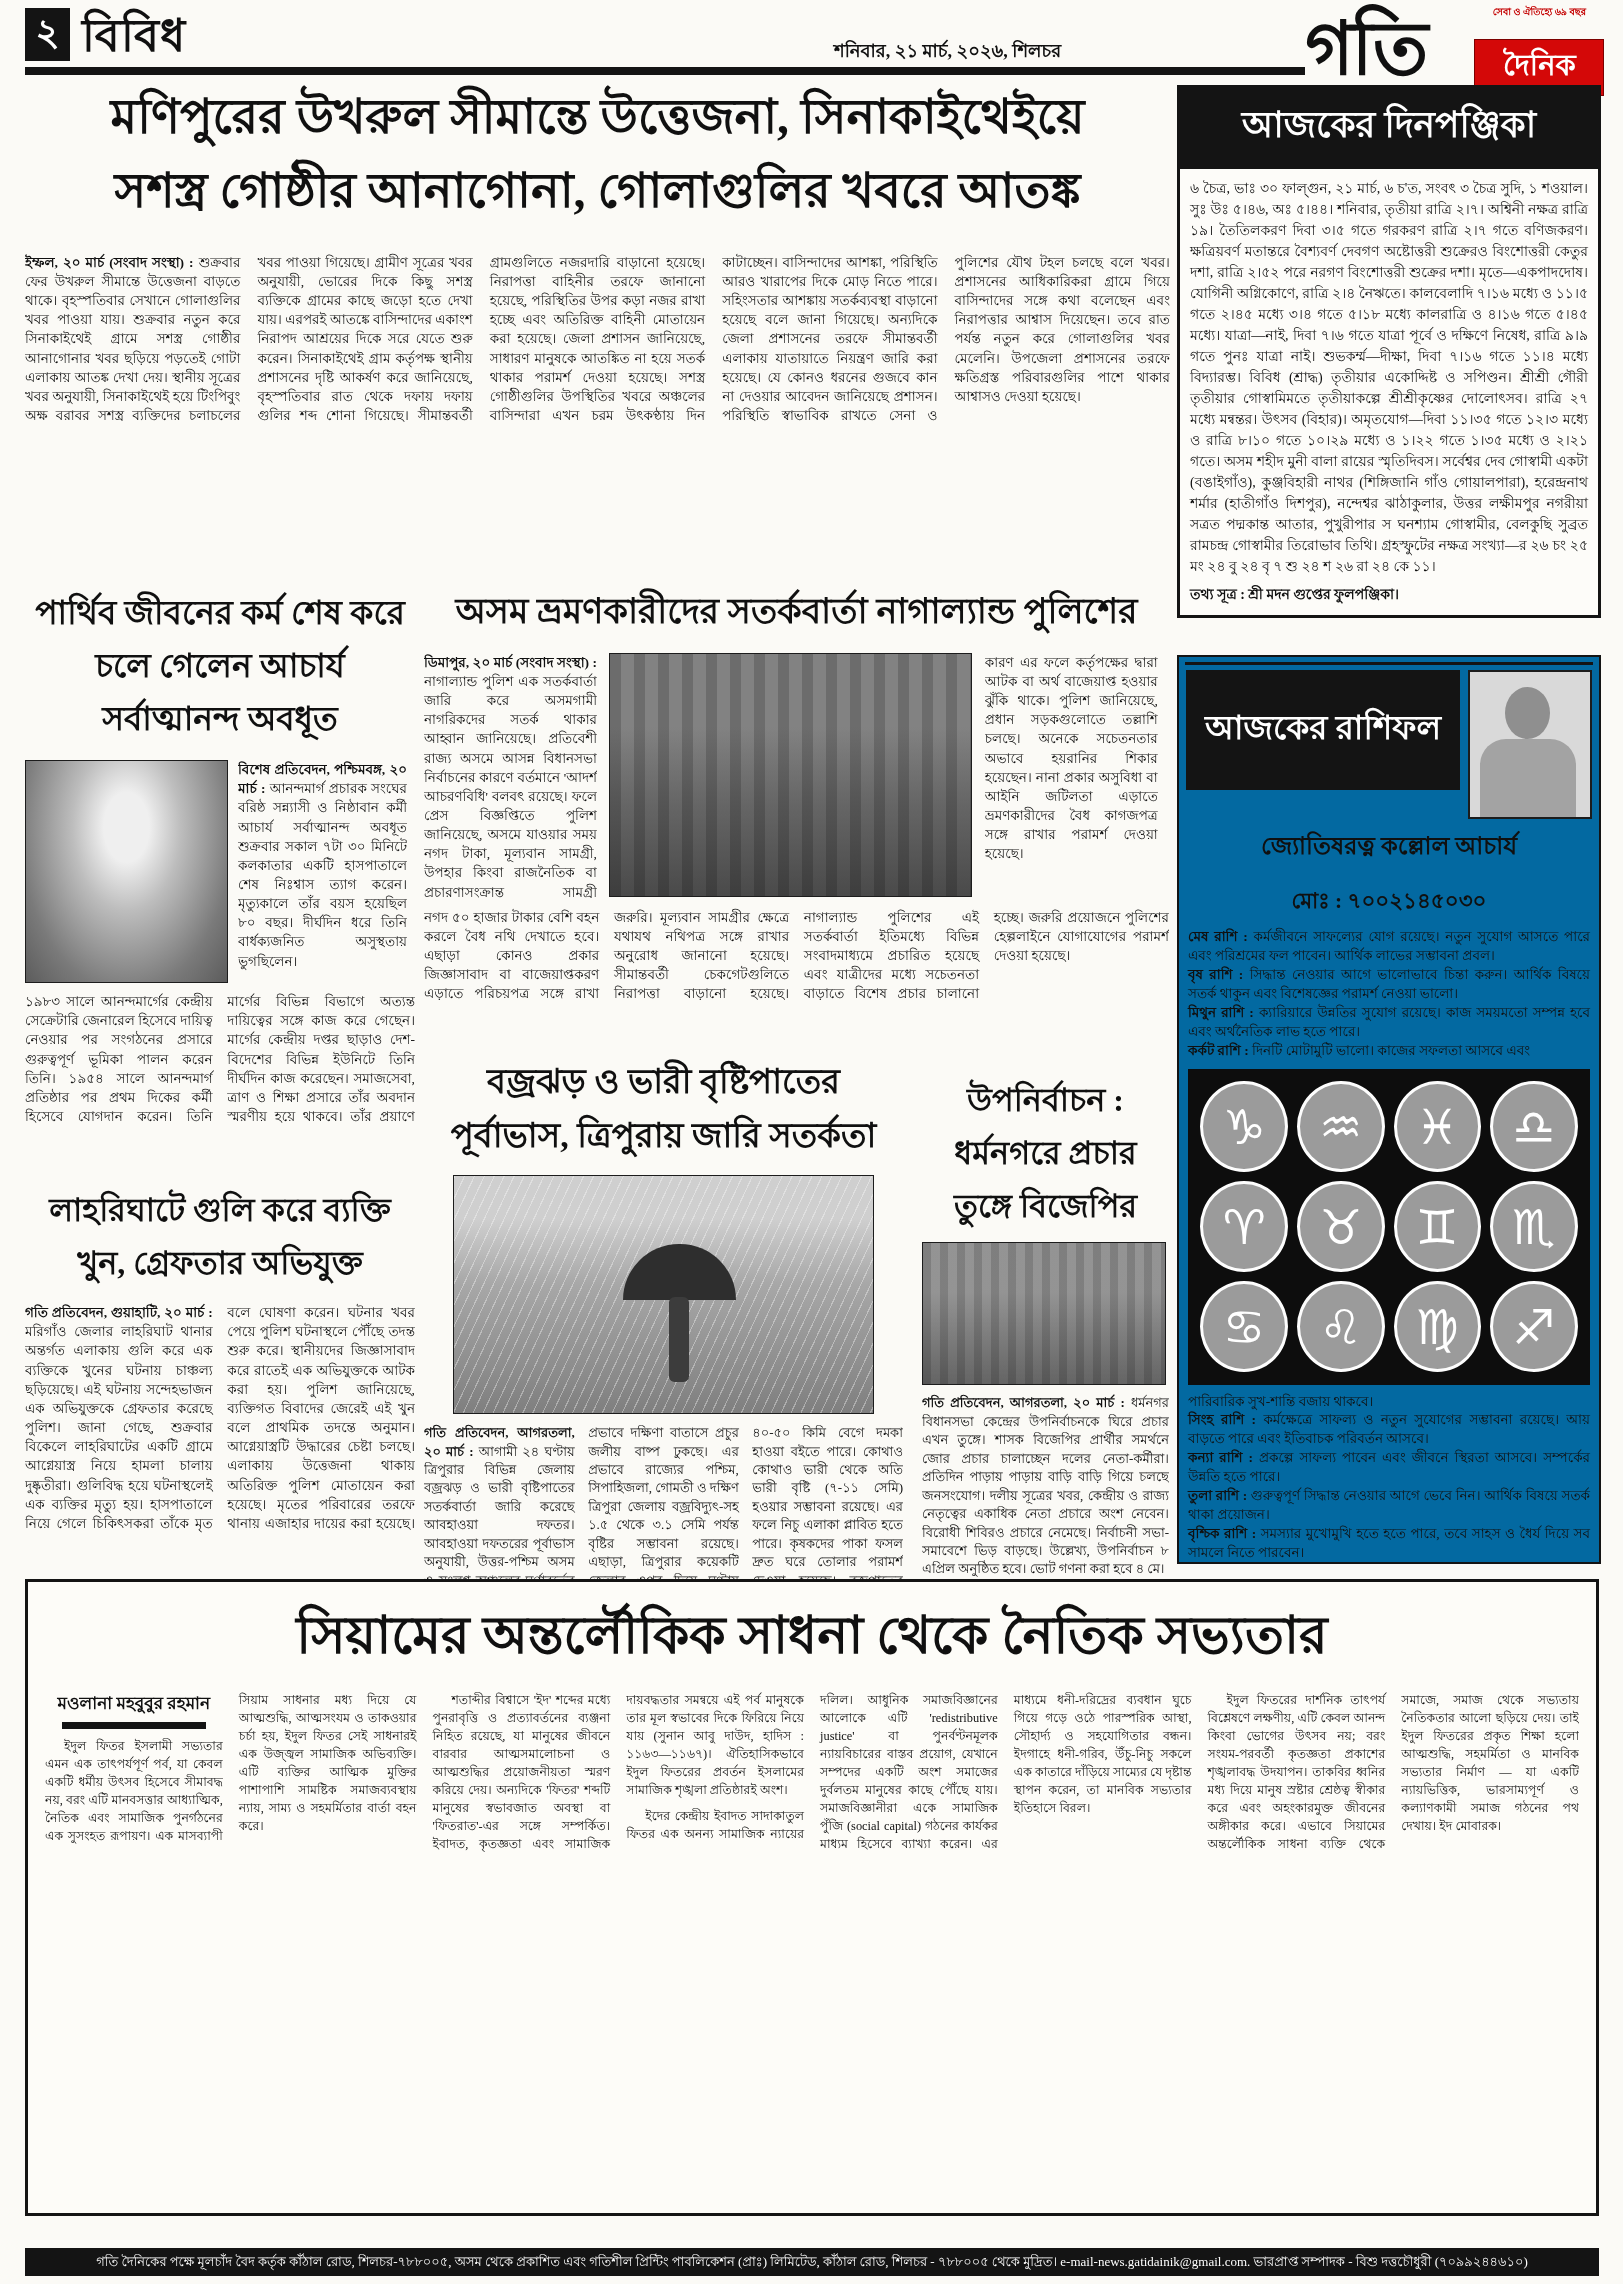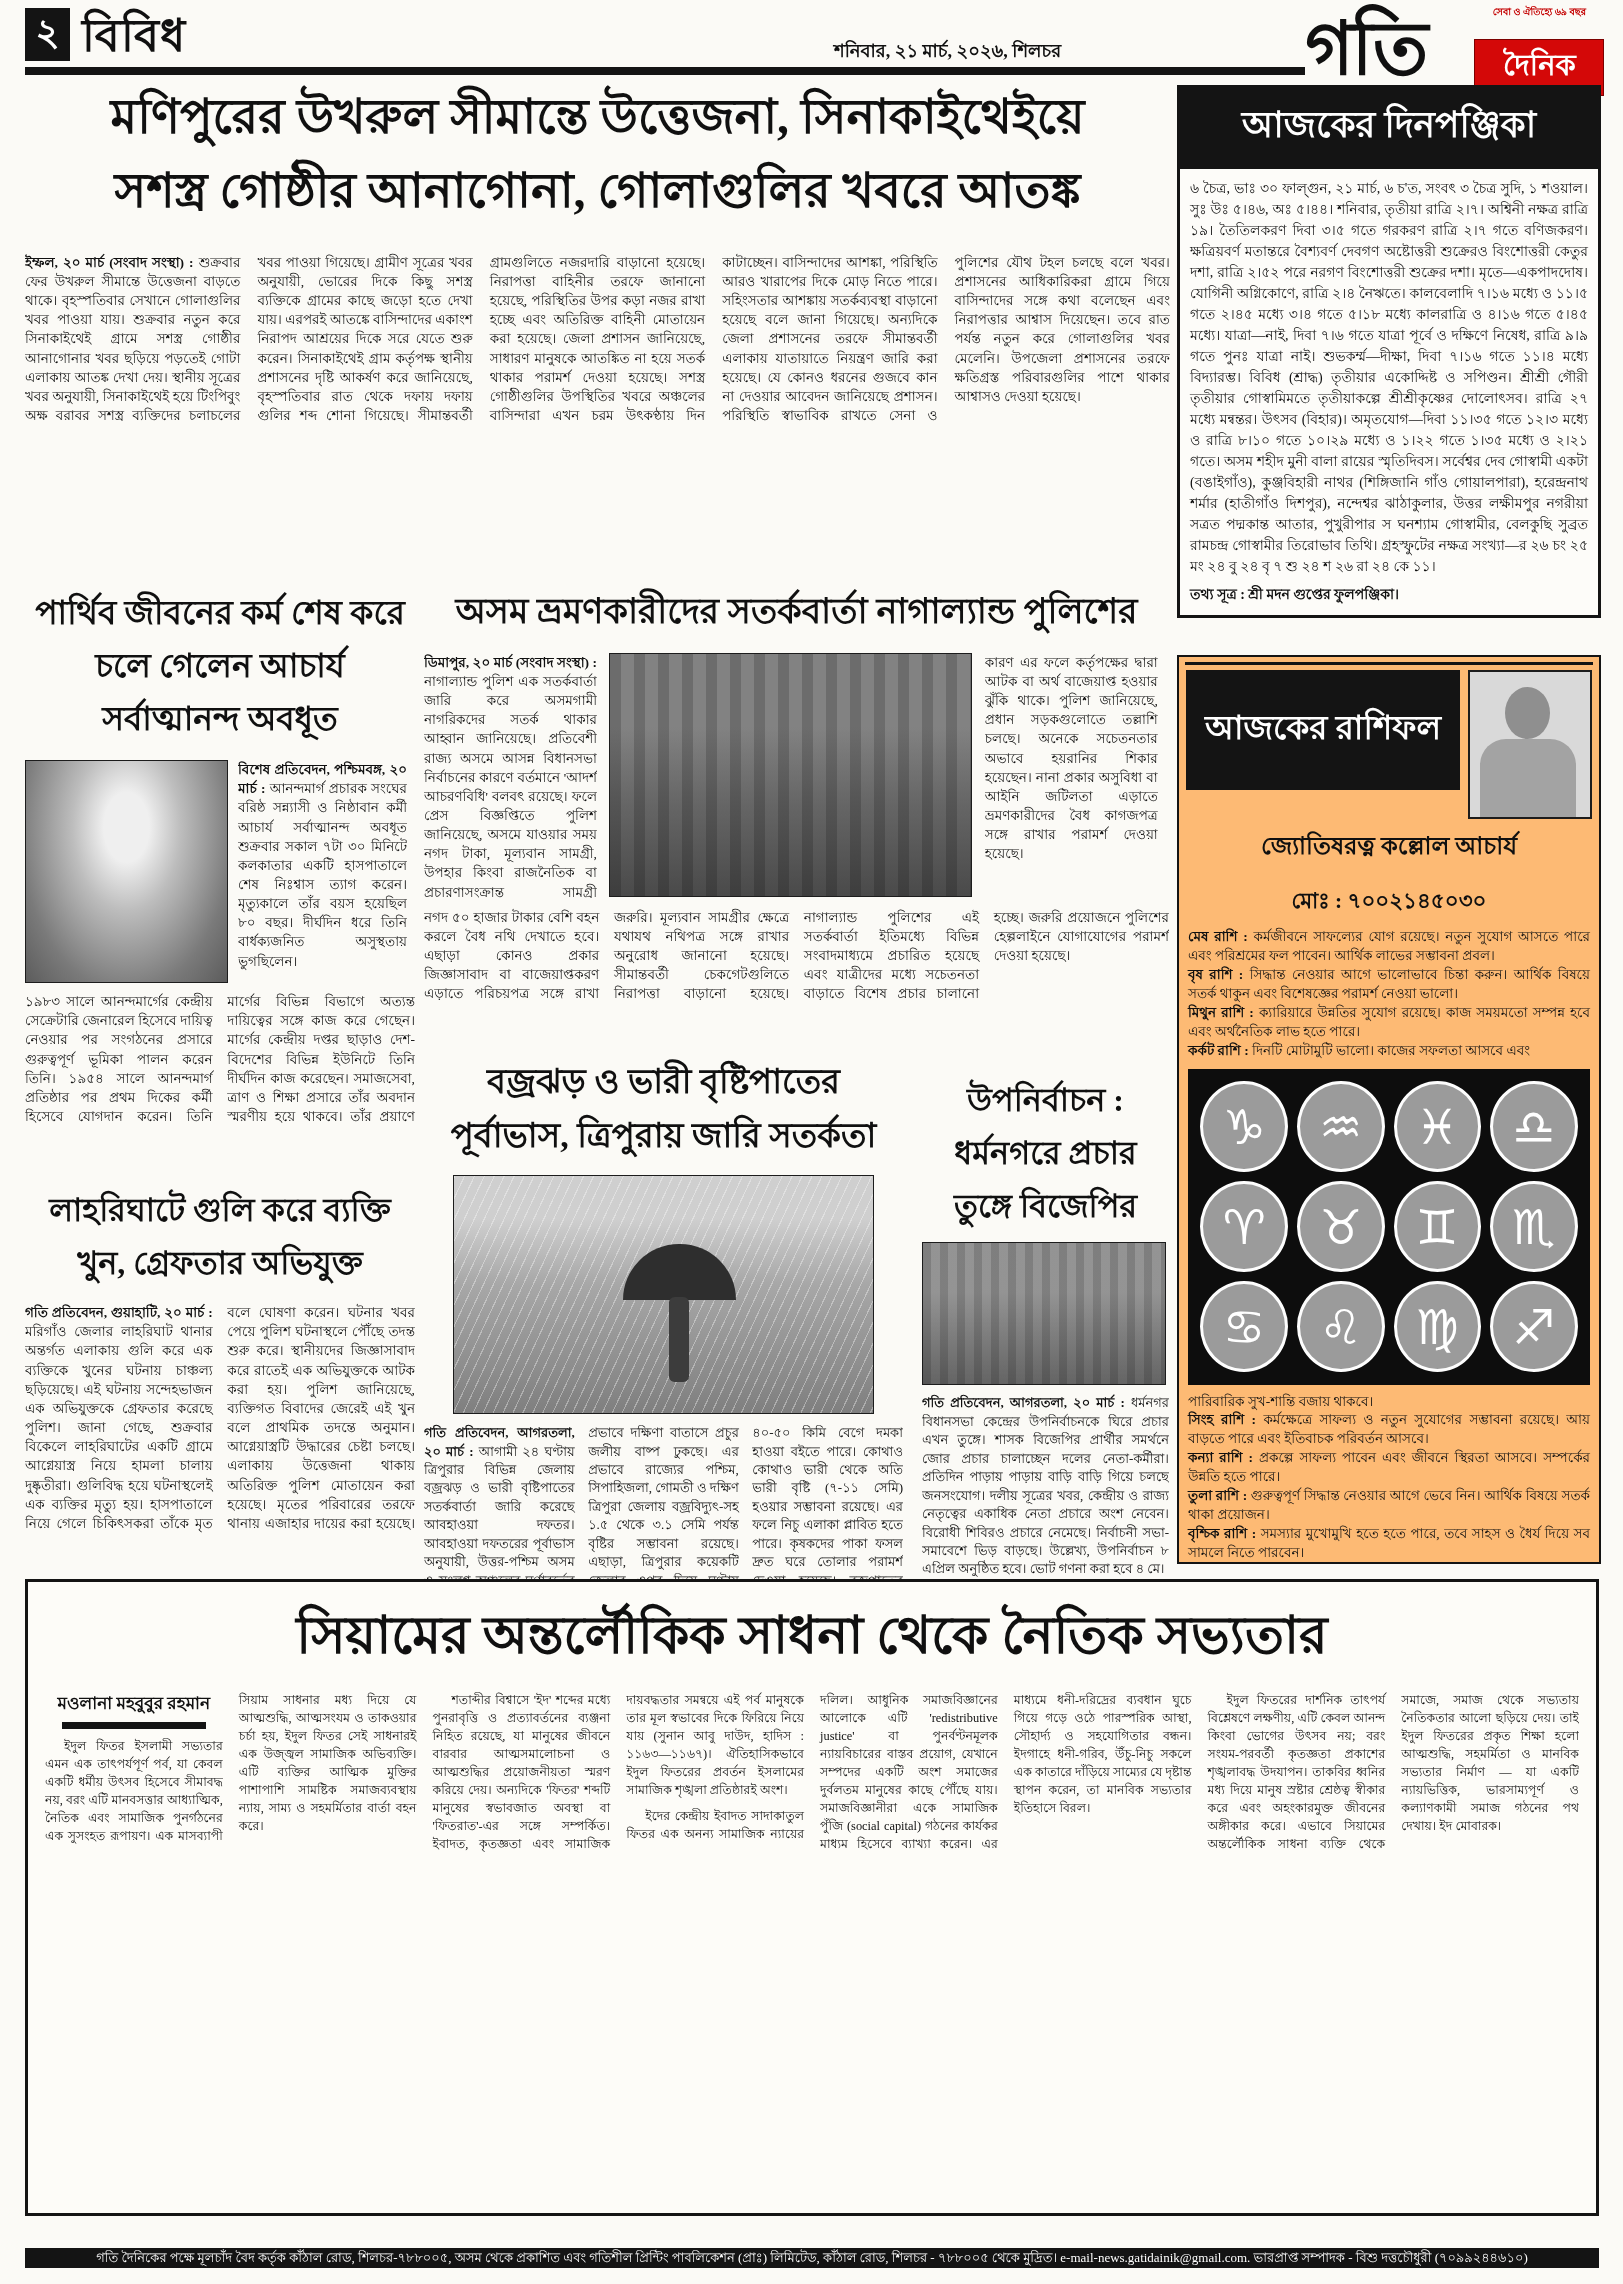--- a/index.html
+++ b/index.html
@@ -29,21 +29,21 @@
   .lead .h1{font-size:48px;}
   .lead-body{margin-top:24px;height:271px;column-count:5;column-gap:17px;}
   
   .almanac{position:absolute;left:1177px;top:85px;width:424px;height:533px;border:3.4px solid #141414;
            background:#fdfcf9;box-sizing:border-box;}
   .alm-head{background:#141414;color:#fff;font-size:36px;font-weight:bold;text-align:center;padding:9px 0 12.4px 0;}
   .alm-body{padding:9px 10px 0 10px;font-size:14px;line-height:1.5;text-align:justify;height:401px;overflow:hidden;}
   .alm-src{padding:3.4px 10px 5.6px 10px;font-size:14px;font-weight:bold;}
   
   .rashifal{position:absolute;left:1177px;top:655px;width:424px;height:909px;border:2.8px solid #141414;
-            background:#fdba74;box-sizing:border-box;overflow:hidden;}
+            background:#0369a1;box-sizing:border-box;overflow:hidden;}
   .rash-toprule{height:3.4px;background:#141414;margin:4.5px 5.6px 0 5.6px;}
   .rash-headrow{display:flex;gap:8px;padding:5.6px 6.8px 0 6.8px;}
   .rash-title{flex:1;background:#141414;color:#fff;font-size:33px;font-weight:bold;display:flex;
               align-items:center;justify-content:center;text-align:center;height:120px;}
   .astro-photo{width:120px;height:145px;border:2.3px solid #1c1c1c;background:#d9d9d9;position:relative;overflow:hidden;}
   .astro-head{position:absolute;left:35px;top:14.7px;width:45px;height:52px;border-radius:50%;background:#8f8f8f;}
   .astro-body{position:absolute;left:10px;top:67px;width:96px;height:85px;border-radius:26px 26px 0 0;background:#a3a3a3;}
   .rash-name{font-size:24px;font-weight:bold;text-align:center;margin-top:8px;}
   .rash-phone{font-size:21.4px;font-weight:bold;text-align:center;margin-top:17px;}
   .rash-entries{padding:8px 9px 0 9px;font-size:13.5px;line-height:1.4;text-align:justify;}
@@ -93,21 +93,21 @@
   
   .essay{position:absolute;left:25px;top:1579px;width:1574px;height:637px;border:3.4px solid #141414;
          box-sizing:border-box;background:#fdfcf8;padding:14.7px 17px;}
   .essay .h1{font-size:52px;line-height:1.5;}
   .essay-body{margin-top:17px;height:429px;column-count:8;column-gap:16px;font-size:12.4px;
               line-height:1.45;text-align:justify;overflow:hidden;}
   .essay-byline{font-size:17px;font-weight:bold;text-align:center;}
   .byline-rule{height:6.8px;background:#141414;margin:5.6px 17px 9px 17px;}
   .essay-body p{margin:0 0 8px 0;text-indent:19px;}
   
-  .footer{position:absolute;left:25px;top:2248px;width:1574px;height:20px;background:#141414;color:#fff;
+  .footer{position:absolute;left:25px;top:2248px;width:1574px;height:28px;background:#141414;color:#fff;
           display:flex;align-items:center;justify-content:center;font-size:13px;box-sizing:border-box;}
 </style>
 </head>
 <body>
 
 <div id="page">
 
   <div class="pagenum">২</div>
   <div class="section-title">বিবিধ</div>
   <div class="header-date">শনিবার, ২১ মার্চ, ২০২৬, শিলচর</div>

